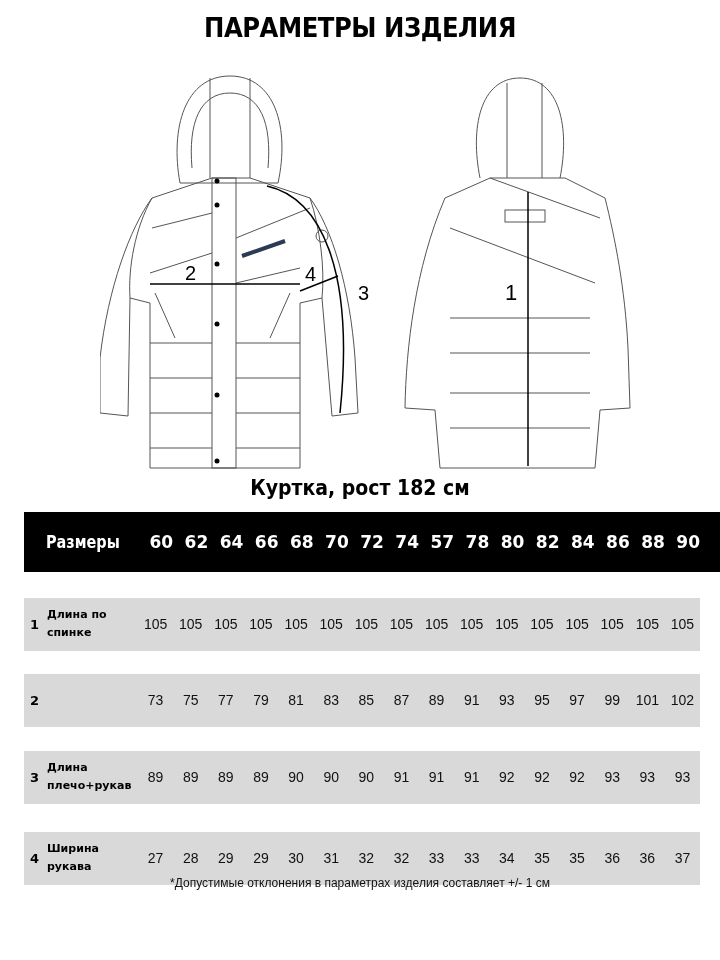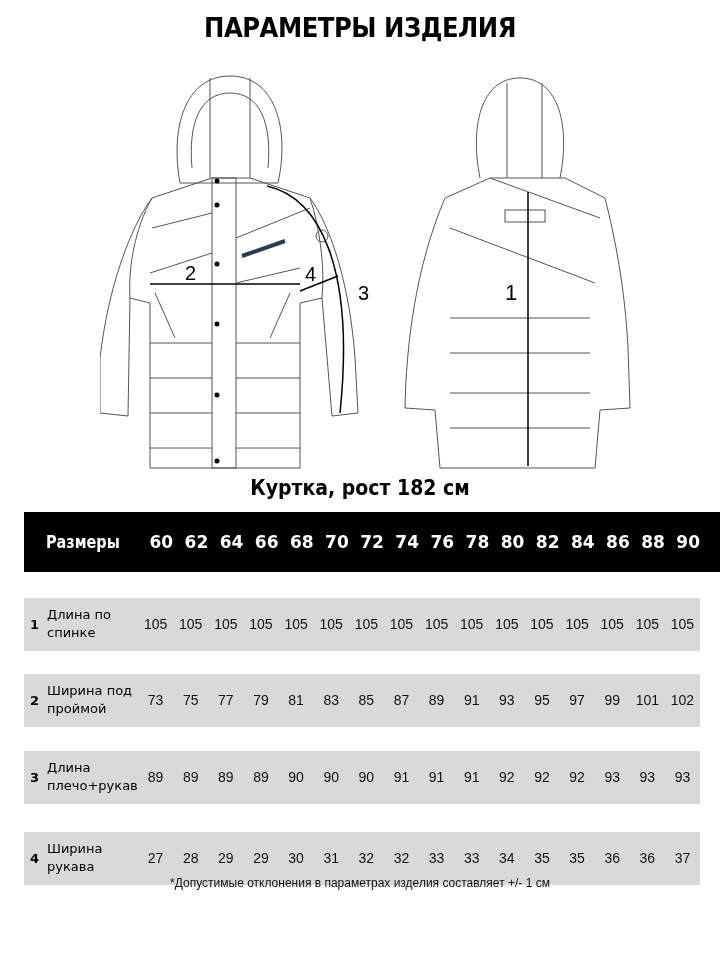--- a/index.html
+++ b/index.html
@@ -7,21 +7,21 @@
   .title { position:absolute; left:0; top:12px; width:720px; text-align:center; font-family:"DejaVu Sans", sans-serif; font-weight:bold; font-size:27px; letter-spacing:-0.5px; transform:scaleX(0.9); }
   .illus { position:absolute; left:100px; top:68px; width:560px; height:410px; }
   .subtitle { position:absolute; left:0; top:476px; width:720px; text-align:center; font-family:"DejaVu Sans", sans-serif; font-weight:bold; font-size:21px; transform:scaleX(0.9); }
   .header { position:absolute; left:24px; top:512px; width:676px; height:60px; background:#000; color:#fff;padding-left:24px; }
   .header .lbl { position:absolute; left:22px; top:0; height:60px; line-height:60px; font-family:"DejaVu Sans", sans-serif; font-weight:bold; font-size:17px; transform:scaleX(0.85); transform-origin:left center; }
   .cells { position:absolute; left:114px; top:0; width:562px; height:100%; display:flex; }
   .cells span { flex:1; text-align:center; }
   .header .cells span { line-height:60px; font-family:"DejaVu Sans", sans-serif; font-weight:bold; font-size:17px;text-align:right; }
   .row { position:absolute; left:24px; width:676px; height:53px; background:#d9d9d9; }
   .row .num { position:absolute; left:6px; top:0; height:53px; line-height:53px; font-family:"DejaVu Sans", sans-serif; font-weight:bold; font-size:13px; }
-  .row .rl { position:absolute; left:23px; top:8px; width:90px; font-family:"DejaVu Sans", sans-serif; font-weight:normal; font-size:13px; line-height:18px; }
+  .row .rl { position:absolute; left:23px; top:8px; width:90px; font-family:"DejaVu Sans", sans-serif; font-weight:bold; font-size:11px; line-height:18px; }
   .row .cells span { line-height:53px; font-size:14px; color:#111; }
   .note { position:absolute; left:0; top:876px; width:720px; text-align:center; font-size:12px; color:#111; }
   svg text { font-family:"Liberation Sans", sans-serif; }
 </style>
 </head>
 <body>
 
 <div class="title">ПАРАМЕТРЫ ИЗДЕЛИЯ</div>
 
 <svg class="illus" viewBox="0 0 560 410" xmlns="http://www.w3.org/2000/svg">
@@ -96,21 +96,21 @@
   <span class="lbl">Размеры</span>
   <div class="cells">
     <span>60</span>
     <span>62</span>
     <span>64</span>
     <span>66</span>
     <span>68</span>
     <span>70</span>
     <span>72</span>
     <span>74</span>
-    <span>76</span>
+    <span>57</span>
     <span>78</span>
     <span>80</span>
     <span>82</span>
     <span>84</span>
     <span>86</span>
     <span>88</span>
     <span>90</span>
   </div>
 </div>
 
@@ -132,21 +132,20 @@
     <span>105</span>
     <span>105</span>
     <span>105</span>
     <span>105</span>
     <span>105</span>
   </div>
 </div>
 
 <div class="row" style="top:674px">
   <span class="num">2</span>
-  <span class="rl">Ширина под проймой</span>
   <div class="cells">
     <span>73</span>
     <span>75</span>
     <span>77</span>
     <span>79</span>
     <span>81</span>
     <span>83</span>
     <span>85</span>
     <span>87</span>
     <span>89</span>

